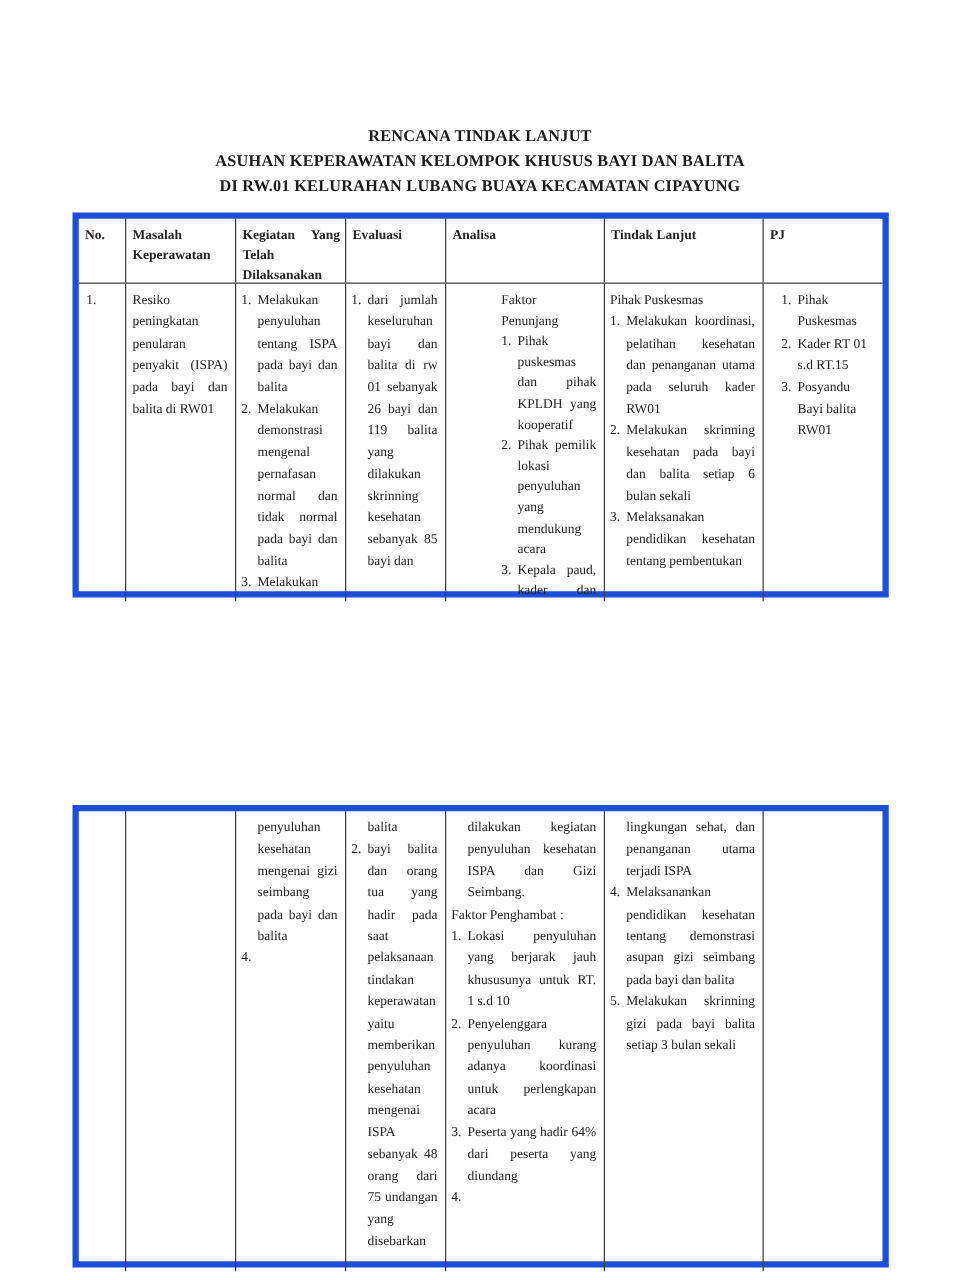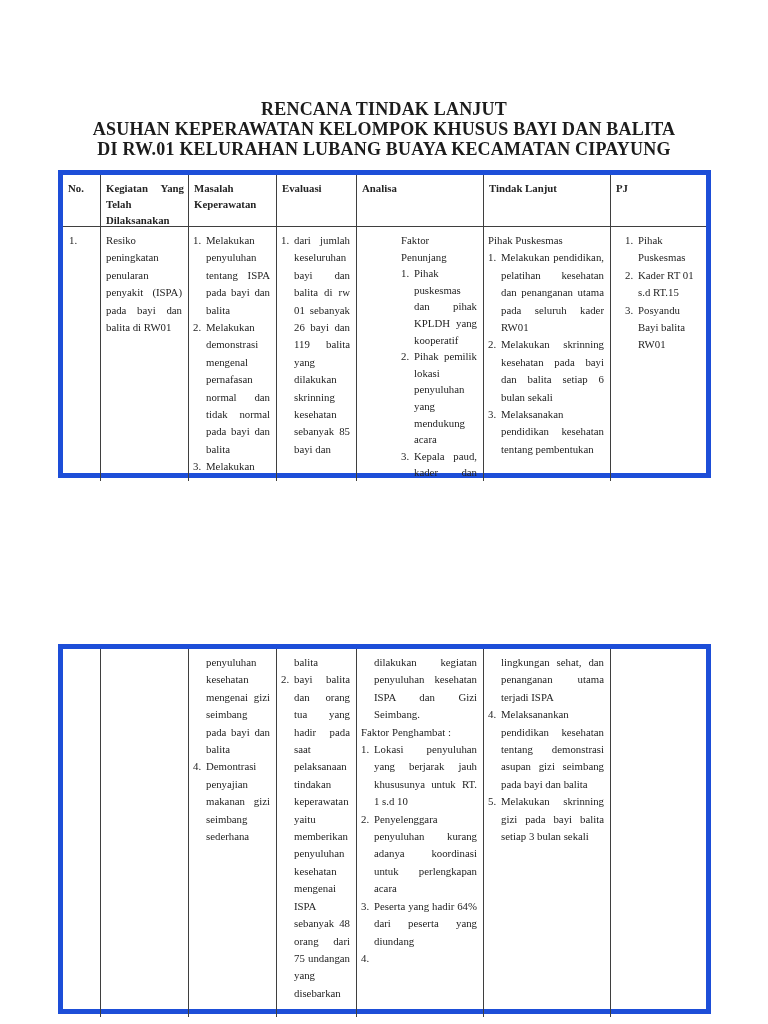--- a/index.html
+++ b/index.html
@@ -14,21 +14,21 @@
     width: 768px; height: 1024px;
     background: #ffffff;
     overflow: hidden;
   }
   .title-block {
     position: absolute;
     top: 99px; left: 0;
     width: 768px;
     text-align: center;
     font-weight: bold;
-    font-size: 18px;
+    font-size: 13px;
     line-height: 20px;
     letter-spacing: 0.2px;
     color: #1c1c1c;
   }
   .frag {
     position: absolute;
     left: 58px;
     width: 653px;
     border: 5px solid #1d4ed8;
     box-sizing: border-box;
@@ -81,22 +81,22 @@
 
   <div class="title-block">
     <div>RENCANA TINDAK LANJUT</div>
     <div>ASUHAN KEPERAWATAN KELOMPOK KHUSUS BAYI DAN BALITA</div>
     <div>DI RW.01 KELURAHAN LUBANG BUAYA KECAMATAN CIPAYUNG</div>
   </div>
 
   <div class="frag frag1">
     <div class="grid-row hdr-row">
       <div class="cell c0">No.</div>
+      <div class="cell c1">Masalah Keperawatan</div>
       <div class="cell c2">Kegiatan Yang Telah Dilaksanakan</div>
-      <div class="cell c1">Masalah Keperawatan</div>
       <div class="cell c3">Evaluasi</div>
       <div class="cell c4">Analisa</div>
       <div class="cell c5">Tindak Lanjut</div>
       <div class="cell c6">PJ</div>
     </div>
     <div class="grid-row f1-body">
       <div class="cell bcell c0">
           <div class="item plain"><span>1.</span></div>
         </div>
       <div class="cell bcell c1">
@@ -112,39 +112,39 @@
         </div>
       <div class="cell bcell c4">
           <div class="item plain"><span>Faktor Penunjang</span></div>
           <div class="item numbered"><span class="num">1.</span><span>Pihak puskesmas dan pihak KPLDH yang kooperatif</span></div>
           <div class="item numbered"><span class="num">2.</span><span>Pihak pemilik lokasi penyuluhan yang mendukung acara</span></div>
           <div class="item numbered"><span class="num">3.</span><span>Kepala paud, kader dan ketua posyandu yang ikut berpartisipasi pada saat kegiatan berlangsung.</span></div>
           <div class="item numbered"><span class="num">4.</span><span>Cuaca yang mendukung untuk</span></div>
         </div>
       <div class="cell bcell c5">
           <div class="item plain"><span>Pihak Puskesmas</span></div>
-          <div class="item numbered"><span class="num">1.</span><span>Melakukan pendidikan, pelatihan kesehatan dan penanganan utama pada seluruh kader RW01</span></div>
+          <div class="item numbered"><span class="num">1.</span><span>Melakukan koordinasi, pelatihan kesehatan dan penanganan utama pada seluruh kader RW01</span></div>
           <div class="item numbered"><span class="num">2.</span><span>Melakukan skrinning kesehatan pada bayi dan balita setiap 6 bulan sekali</span></div>
           <div class="item numbered"><span class="num">3.</span><span>Melaksanakan pendidikan kesehatan tentang pembentukan</span></div>
         </div>
       <div class="cell bcell c6">
           <div class="item numbered"><span class="num">1.</span><span>Pihak Puskesmas</span></div>
           <div class="item numbered"><span class="num">2.</span><span>Kader RT 01 s.d RT.15</span></div>
           <div class="item numbered"><span class="num">3.</span><span>Posyandu Bayi balita RW01</span></div>
         </div>
     </div>
   </div>
 
   <div class="frag frag2">
     <div class="grid-row f2-body">
       <div class="cell bcell c0"></div>
       <div class="cell bcell c1"></div>
       <div class="cell bcell c2">
           <div class="item cont"><span>penyuluhan kesehatan mengenai gizi seimbang pada bayi dan balita</span></div>
-          <div class="item numbered"><span class="num">4.</span><span>Demontrasi penyajian makanan gizi seimbang sederhana</span></div>
+          <div class="item numbered"><span class="num">4.</span></div>
         </div>
       <div class="cell bcell c3">
           <div class="item cont"><span>balita</span></div>
           <div class="item numbered"><span class="num">2.</span><span>bayi balita dan orang tua yang hadir pada saat pelaksanaan tindakan keperawatan yaitu memberikan penyuluhan kesehatan mengenai ISPA sebanyak 48 orang dari 75 undangan yang disebarkan</span></div>
         </div>
       <div class="cell bcell c4">
           <div class="item cont"><span>dilakukan kegiatan penyuluhan kesehatan ISPA dan Gizi Seimbang.</span></div>
           <div class="item plain"><span>Faktor Penghambat :</span></div>
           <div class="item numbered"><span class="num">1.</span><span>Lokasi penyuluhan yang berjarak jauh khususunya untuk RT. 1 s.d 10</span></div>
           <div class="item numbered"><span class="num">2.</span><span>Penyelenggara penyuluhan kurang adanya koordinasi untuk perlengkapan acara</span></div>

